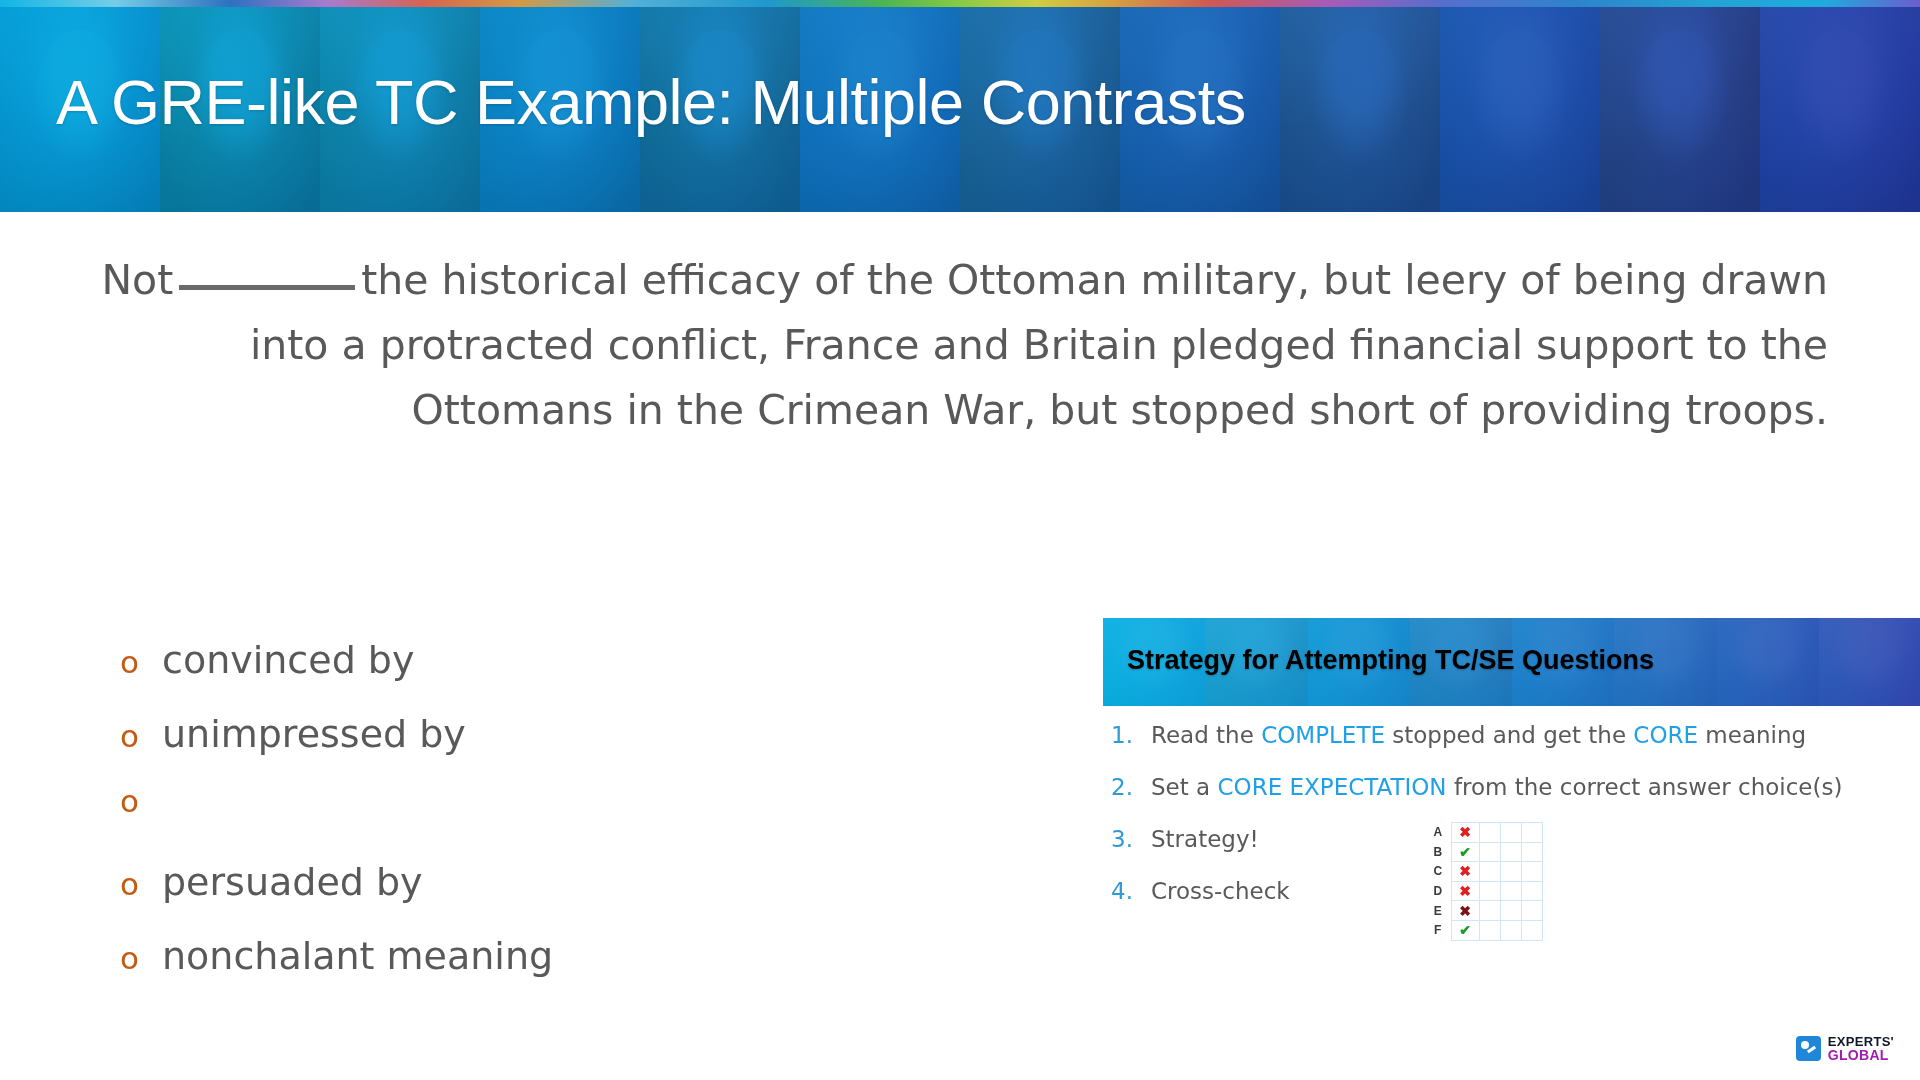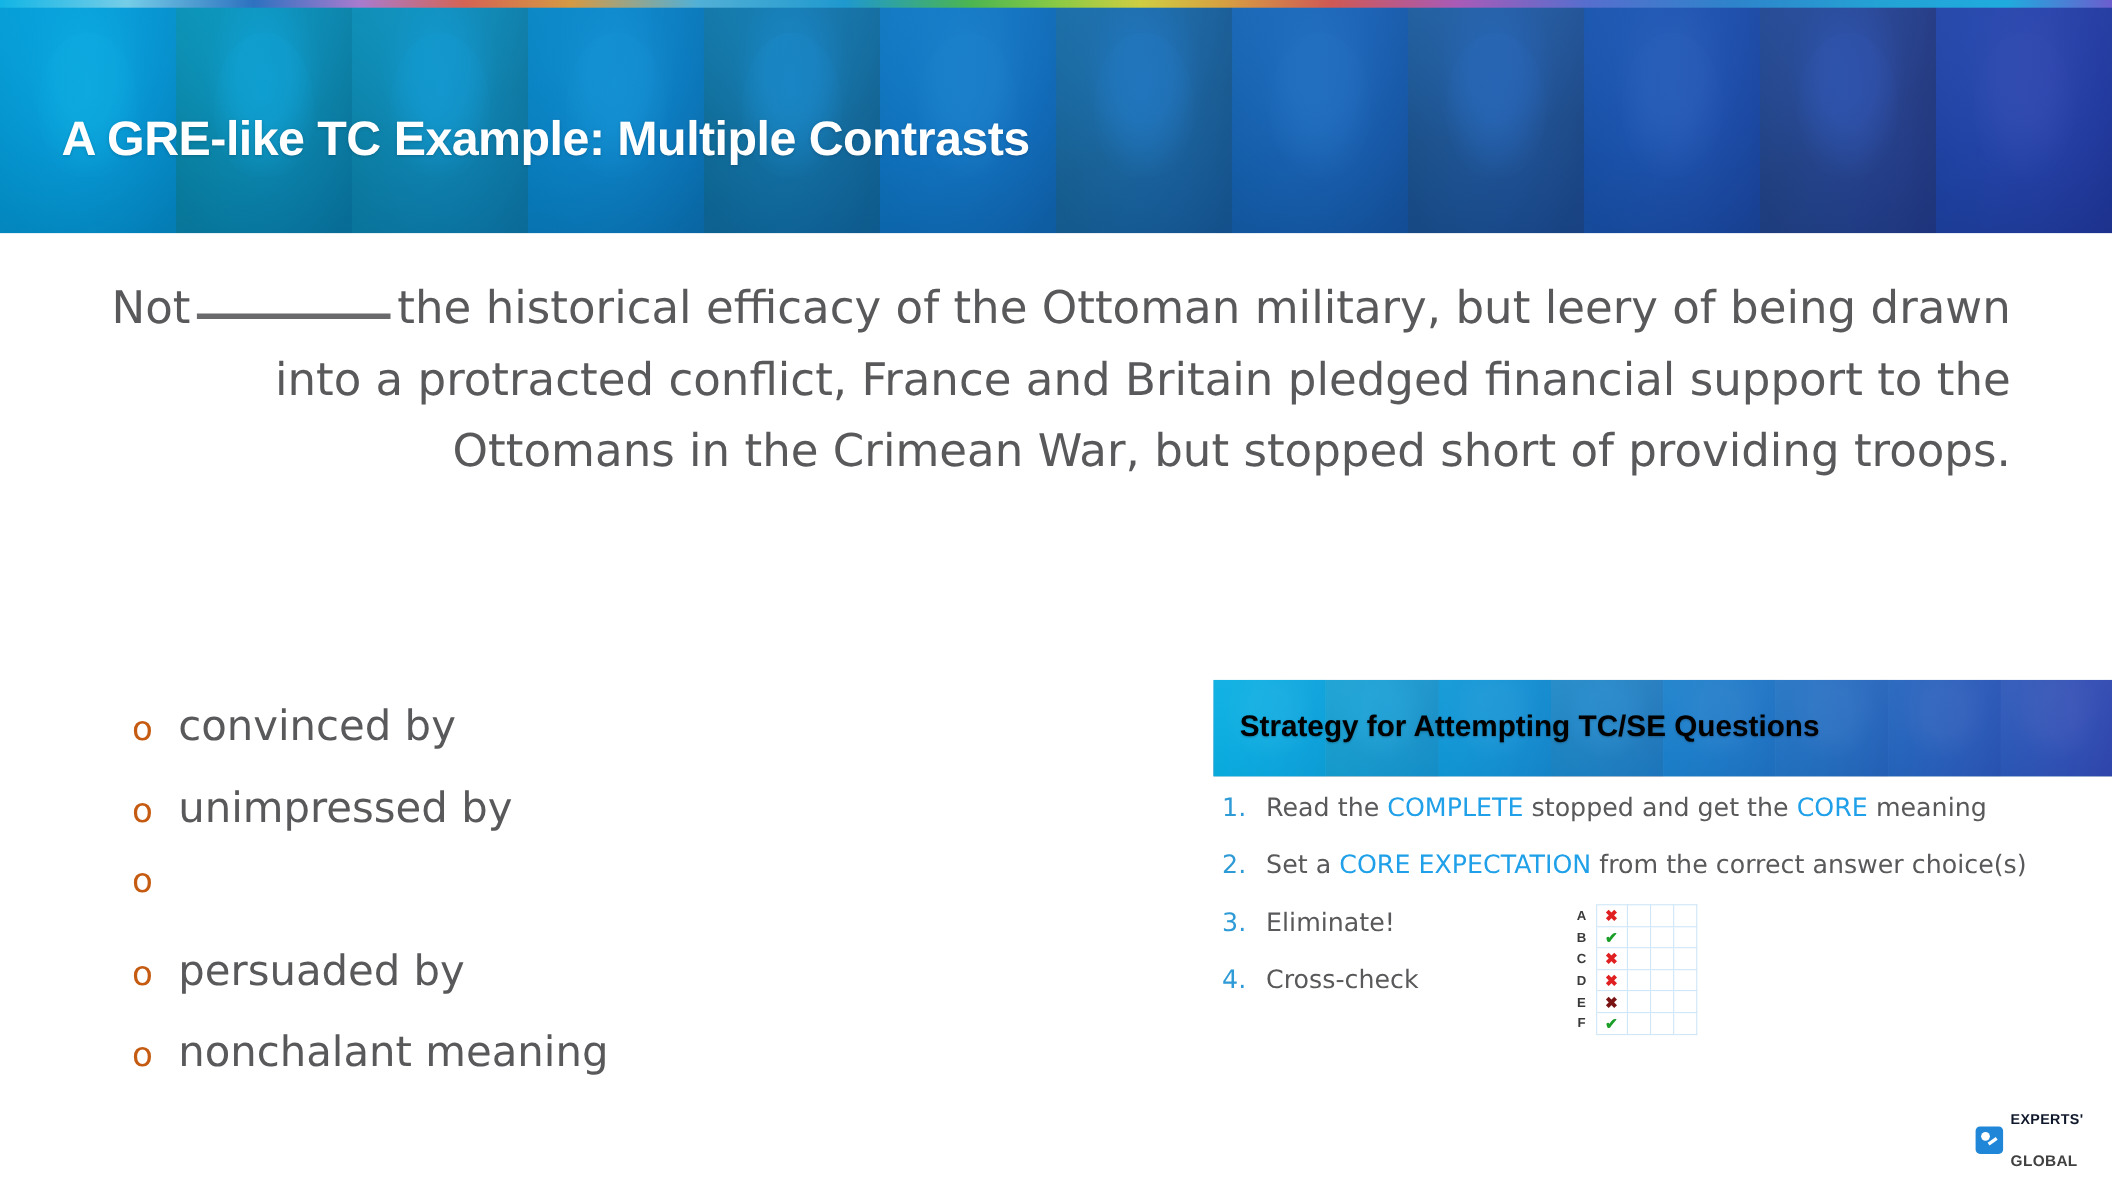--- a/index.html
+++ b/index.html
@@ -61,26 +61,25 @@
       rgba(26,108,196,.55) 66%,
       rgba(44,64,176,.55) 100%);
   }
   .header-topline {
     position: absolute; left: 0; top: 0; width: 100%; height: 7px;
     background: linear-gradient(90deg,#12b6e6 0%,#7bd0e8 6%,#2f6fc0 12%,#b07ad0 17%,#e0614e 22%,#e09a3c 27%,#56b3d8 33%,#1f9ad0 40%,#4fb84a 46%,#8fcf3f 50%,#d9d23c 54%,#e0a23c 58%,#d8584e 63%,#b05ab8 69%,#5a6fd0 75%,#2f86cc 82%,#23a8d8 89%,#1fb0e0 95%,#6f5fd0 100%);
     opacity: .95;
   }
   .header-title {
     position: absolute; left: 56px; top: 66px;
-    font-size: 44px; font-weight: 700; color: #ffffff;
+    font-size: 63px; font-weight: 400; color: #ffffff;
     letter-spacing: -0.5px;
     font-family: "Liberation Sans", sans-serif;
     text-shadow: 0 1px 3px rgba(0,0,0,.18);
     white-space: nowrap;
-    margin-top: 36px;
   }
 
   
   .para {
     position: absolute; left: 38px; top: 248px; width: 1790px;
     font-size: 41px; line-height: 1.59; color: #59595b;
     font-family: "DejaVu Sans", sans-serif;
     font-weight: 400;
     text-align: right;
   }
@@ -183,21 +182,21 @@
   .logo-mark::before {
     content: ""; position: absolute; left: 5px; top: 5px;
     width: 8px; height: 8px; border-radius: 50%; background: #fff;
   }
   .logo-mark::after {
     content: ""; position: absolute; left: 11px; top: 12px;
     width: 9px; height: 3px; background: #fff; transform: rotate(-35deg);
   }
   .logo-text { line-height: 1.0; }
   .logo-l1 { font-size: 13px; font-weight: 700; color: #0f172a; letter-spacing: .3px; }
-  .logo-l2 { font-size: 14px; font-weight: 700; color: #404040; letter-spacing: .3px; margin-top: 24px; }
+  .logo-l2 { font-size: 14px; font-weight: 700; color: #a21caf; letter-spacing: .3px; }
 </style>
 </head>
 <body>
 
 <div class="slide">
 
   <div class="header">
     <div class="header-photos">
       <div class="ph p1"></div>
         <div class="ph p2"></div>
@@ -270,21 +269,21 @@
 
       <div class="step">
         <span class="num">2.</span>
         <span class="stext">
           <span>Set a </span><span class="hl">CORE EXPECTATION</span><span> from the correct answer choice(s)</span>
         </span>
       </div>
 
       <div class="step">
         <span class="num">3.</span>
-        <span class="stext green">Eliminate!</span>
+        <span class="stext green">Strategy!</span>
       </div>
 
       <div class="step">
         <span class="num">4.</span>
         <span class="stext">Cross-check</span>
       </div>
     </div>
   </div>
 
   <div class="elim-grid">

